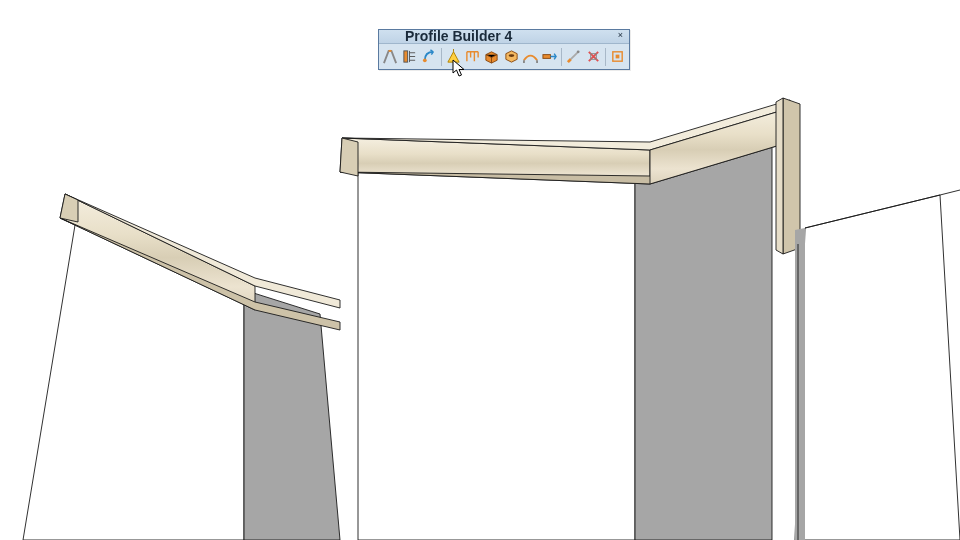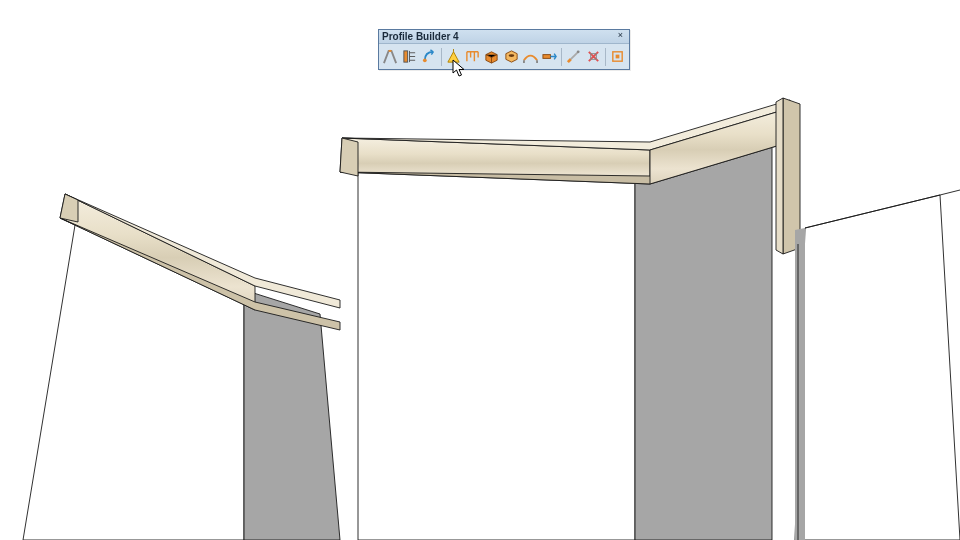--- a/index.html
+++ b/index.html
@@ -1,19 +1,19 @@
 <!DOCTYPE html>
 <html><head>
 <meta charset="utf-8">
 <style>
 html,body{margin:0;padding:0;width:960px;height:540px;overflow:hidden;background:#fff;font-family:"Segoe UI",Tahoma,sans-serif;font-size:10px;}
 .viewport{position:absolute;inset:0;}
 .toolbar{position:absolute;left:378px;top:29px;width:250px;height:39px;border:1px solid #5a7aa0;background:#d6e4f0;box-shadow:1px 1px 0 rgba(0,0,0,0.08);}
 .tb-head{height:13px;background:linear-gradient(#cfe0ef,#bfd3e6);border-bottom:1px solid #9fb6cc;display:flex;align-items:center;padding:0 3px;}
-.tb-title{font-size:10px;color:#1a2a3a;font-weight:600;line-height:13px;}
+.tb-title{font-size:14px;color:#1a2a3a;font-weight:600;line-height:13px;margin-left:23px;}
 .tb-close{margin-left:auto;width:11px;height:11px;font-size:9px;line-height:8px;text-align:center;color:#1a2a3a;cursor:pointer;}
 .tb-body{height:25px;display:flex;align-items:center;padding:0 2px;gap:0;}
 .tb-btn{width:18px;height:20px;display:flex;align-items:center;justify-content:center;cursor:pointer;border:1px solid transparent;border-radius:2px;}
 .sep{width:1px;height:18px;background:#a8b8c8;margin:0 2px;}
 .ic{width:15px;height:15px;}
 .cursor{position:absolute;left:452px;top:59px;width:14px;height:19px;pointer-events:none;}
 </style>
 </head>
 <body>
 

